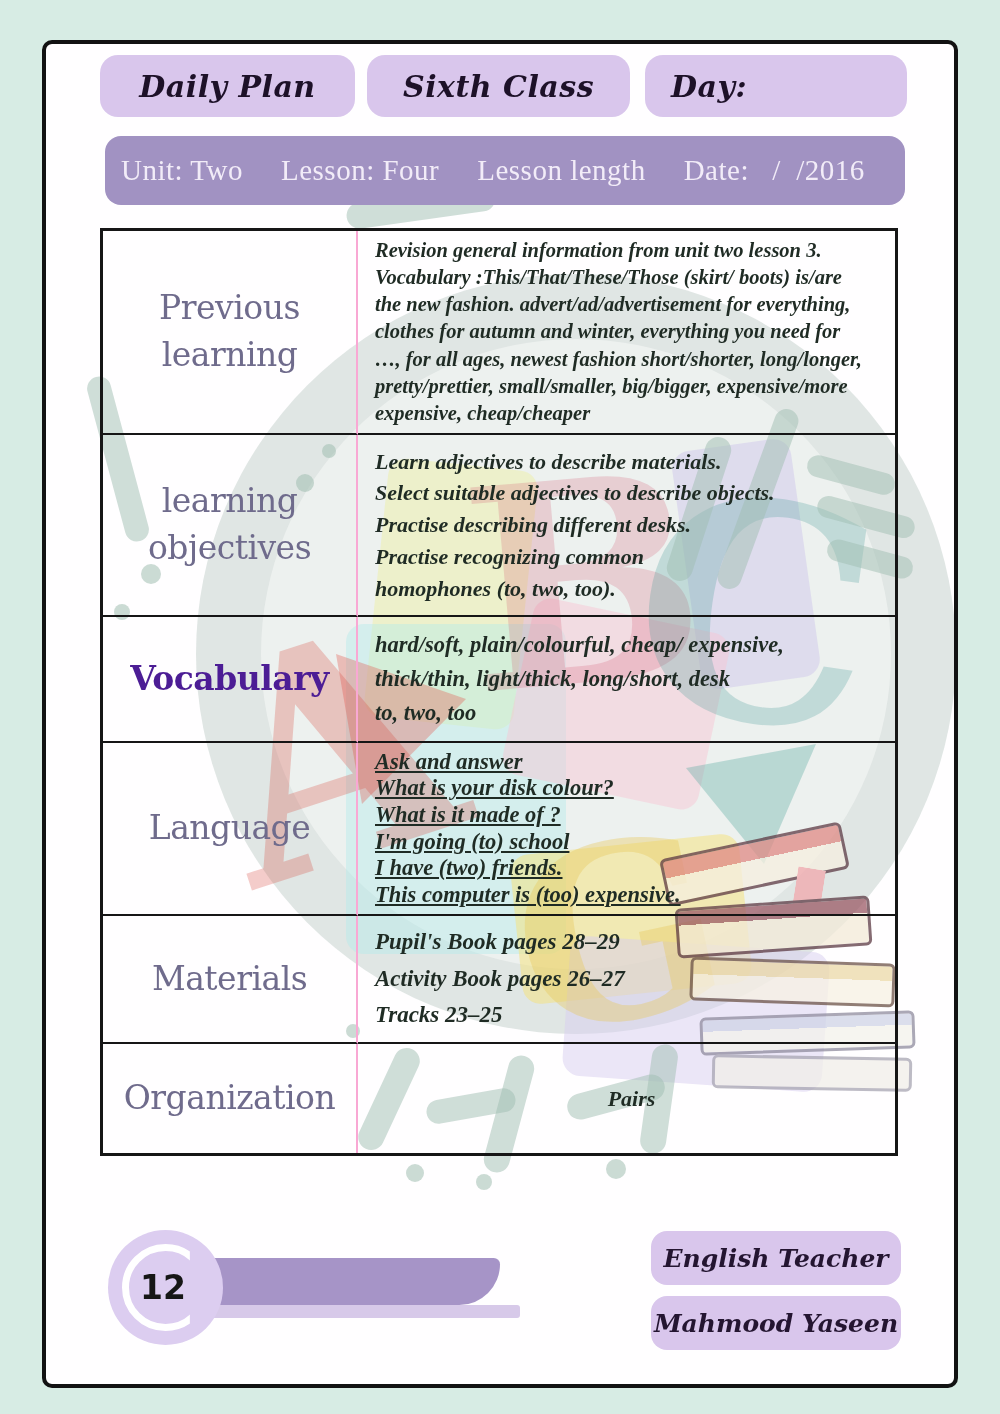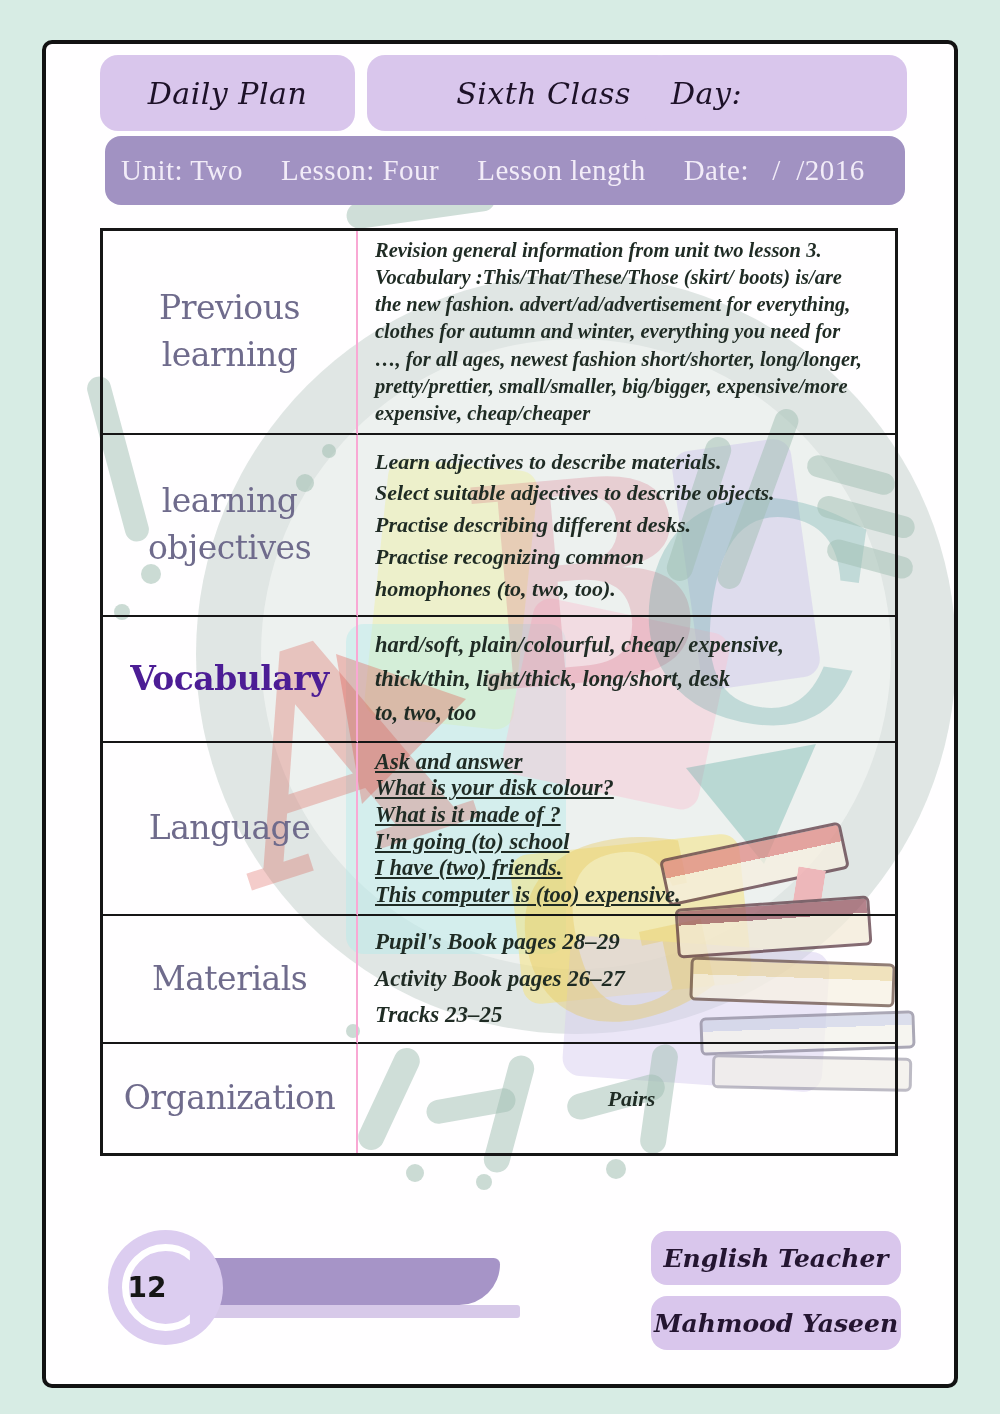--- a/index.html
+++ b/index.html
@@ -23,23 +23,23 @@
     background:rgba(248,250,248,.55);}
   .wm-patch{border-radius:18px;}
   .wm-letter{font-family:"DejaVu Serif", serif;font-weight:900;line-height:1;}
   .wm-stroke{background:rgba(160,190,177,.50);border-radius:18px;}
   .wm-dot{background:rgba(160,190,177,.55);border-radius:50%;}
   .books{left:596px;top:766px;width:280px;height:330px;opacity:.75;}
   .books *{position:absolute;box-sizing:border-box;}
   .book{border:3px solid #5d3a44;border-radius:6px;}
   
   .badge{
-    position:absolute;top:11px;height:76px;background:#d9c6ec;border-radius:18px;
+    position:absolute;top:11px;height:62px;background:#d9c6ec;border-radius:18px;
     display:flex;align-items:center;justify-content:center;
-    font-family:"DejaVu Serif", serif;font-style:italic;font-weight:400;
+    font-family:"DejaVu Serif", serif;font-style:italic;font-weight:700;
     font-size:30px;color:#1d1128;letter-spacing:.5px;z-index:2;
   }
   .badge-day{justify-content:flex-start;padding-left:26px;box-sizing:border-box;}
   .infobar{
     position:absolute;left:59px;top:92px;width:800px;height:69px;background:#a192c2;
     border-radius:16px;display:flex;align-items:center;gap:38px;padding:0 16px;
     box-sizing:border-box;z-index:2;
   }
   .infobar span{font-family:"Liberation Serif", serif;font-size:29px;color:#f2ecf8;
     white-space:pre;letter-spacing:.5px;}
@@ -72,23 +72,23 @@
   
   .pg-ribbon{position:absolute;left:139px;top:1214px;width:315px;height:47px;
     background:#a694c7;border-radius:4px 8px 52px 4px;z-index:2;}
   .pg-ribbon-under{position:absolute;left:159px;top:1261px;width:315px;height:13px;
     background:#d7c9e9;border-radius:3px;z-index:2;}
   .pg-circle{position:absolute;left:62px;top:1186px;width:115px;height:115px;
     border-radius:50%;background:#dccdf0;z-index:3;}
   .pg-ring{position:absolute;left:76px;top:1200px;width:87px;height:87px;border-radius:50%;
     border:7px solid #ffffff;box-sizing:border-box;z-index:3;
     clip-path:polygon(0 0,78% 0,78% 100%,0 100%);}
-  .pg-num{position:absolute;left:46px;top:1186px;width:110px;height:115px;z-index:4;
+  .pg-num{position:absolute;left:62px;top:1186px;width:110px;height:115px;z-index:4;
     display:flex;align-items:center;justify-content:center;
-    font-family:"DejaVu Sans", sans-serif;font-weight:700;font-size:28px;color:#161616;}
+    font-family:"DejaVu Sans", sans-serif;font-weight:700;font-size:33px;color:#161616;}
   .tpill{
     position:absolute;left:605px;width:250px;height:54px;background:#d9c6ec;
     border-radius:16px;display:flex;align-items:center;justify-content:center;
     font-family:"DejaVu Serif", serif;font-style:italic;font-weight:700;
     font-size:25px;color:#241531;z-index:2;
   }
 </style>
 </head>
 <body>
 
@@ -139,21 +139,21 @@
       <div class="book" style="left:34px;top:92px;width:195px;height:50px;transform:rotate(-4deg);background:linear-gradient(#9b5a66 0 32%, #f3ead8 32% 100%);"></div>
       <div class="book" style="left:48px;top:150px;width:205px;height:44px;transform:rotate(2deg);background:linear-gradient(#ecd9a8 0 38%, #f7f1e3 38% 100%);border-color:#6d5348;"></div>
       <div class="book" style="left:58px;top:204px;width:215px;height:38px;transform:rotate(-2deg);background:linear-gradient(#cfd4e6 0 35%, #f4f2ec 35% 100%);border-color:#8f8c9e;"></div>
       <div class="book" style="left:70px;top:246px;width:200px;height:34px;transform:rotate(1deg);background:#f1efe9;border-color:#a8a5b2;"></div>
     </div>
   </div>
 
   <div class="badge" style="left:54px;width:255px;">
     <span>Daily Plan</span>
   </div>
-  <div class="badge" style="left:321px;width:263px;padding-left:45px;">
+  <div class="badge" style="left:321px;width:263px;">
     <span>Sixth Class</span>
   </div>
   <div class="badge badge-day" style="left:599px;width:262px;">
     <span>Day:</span>
   </div>
 
   <div class="infobar">
     <span>Unit: Two</span>
     <span>Lesson: Four</span>
     <span>Lesson length</span>

